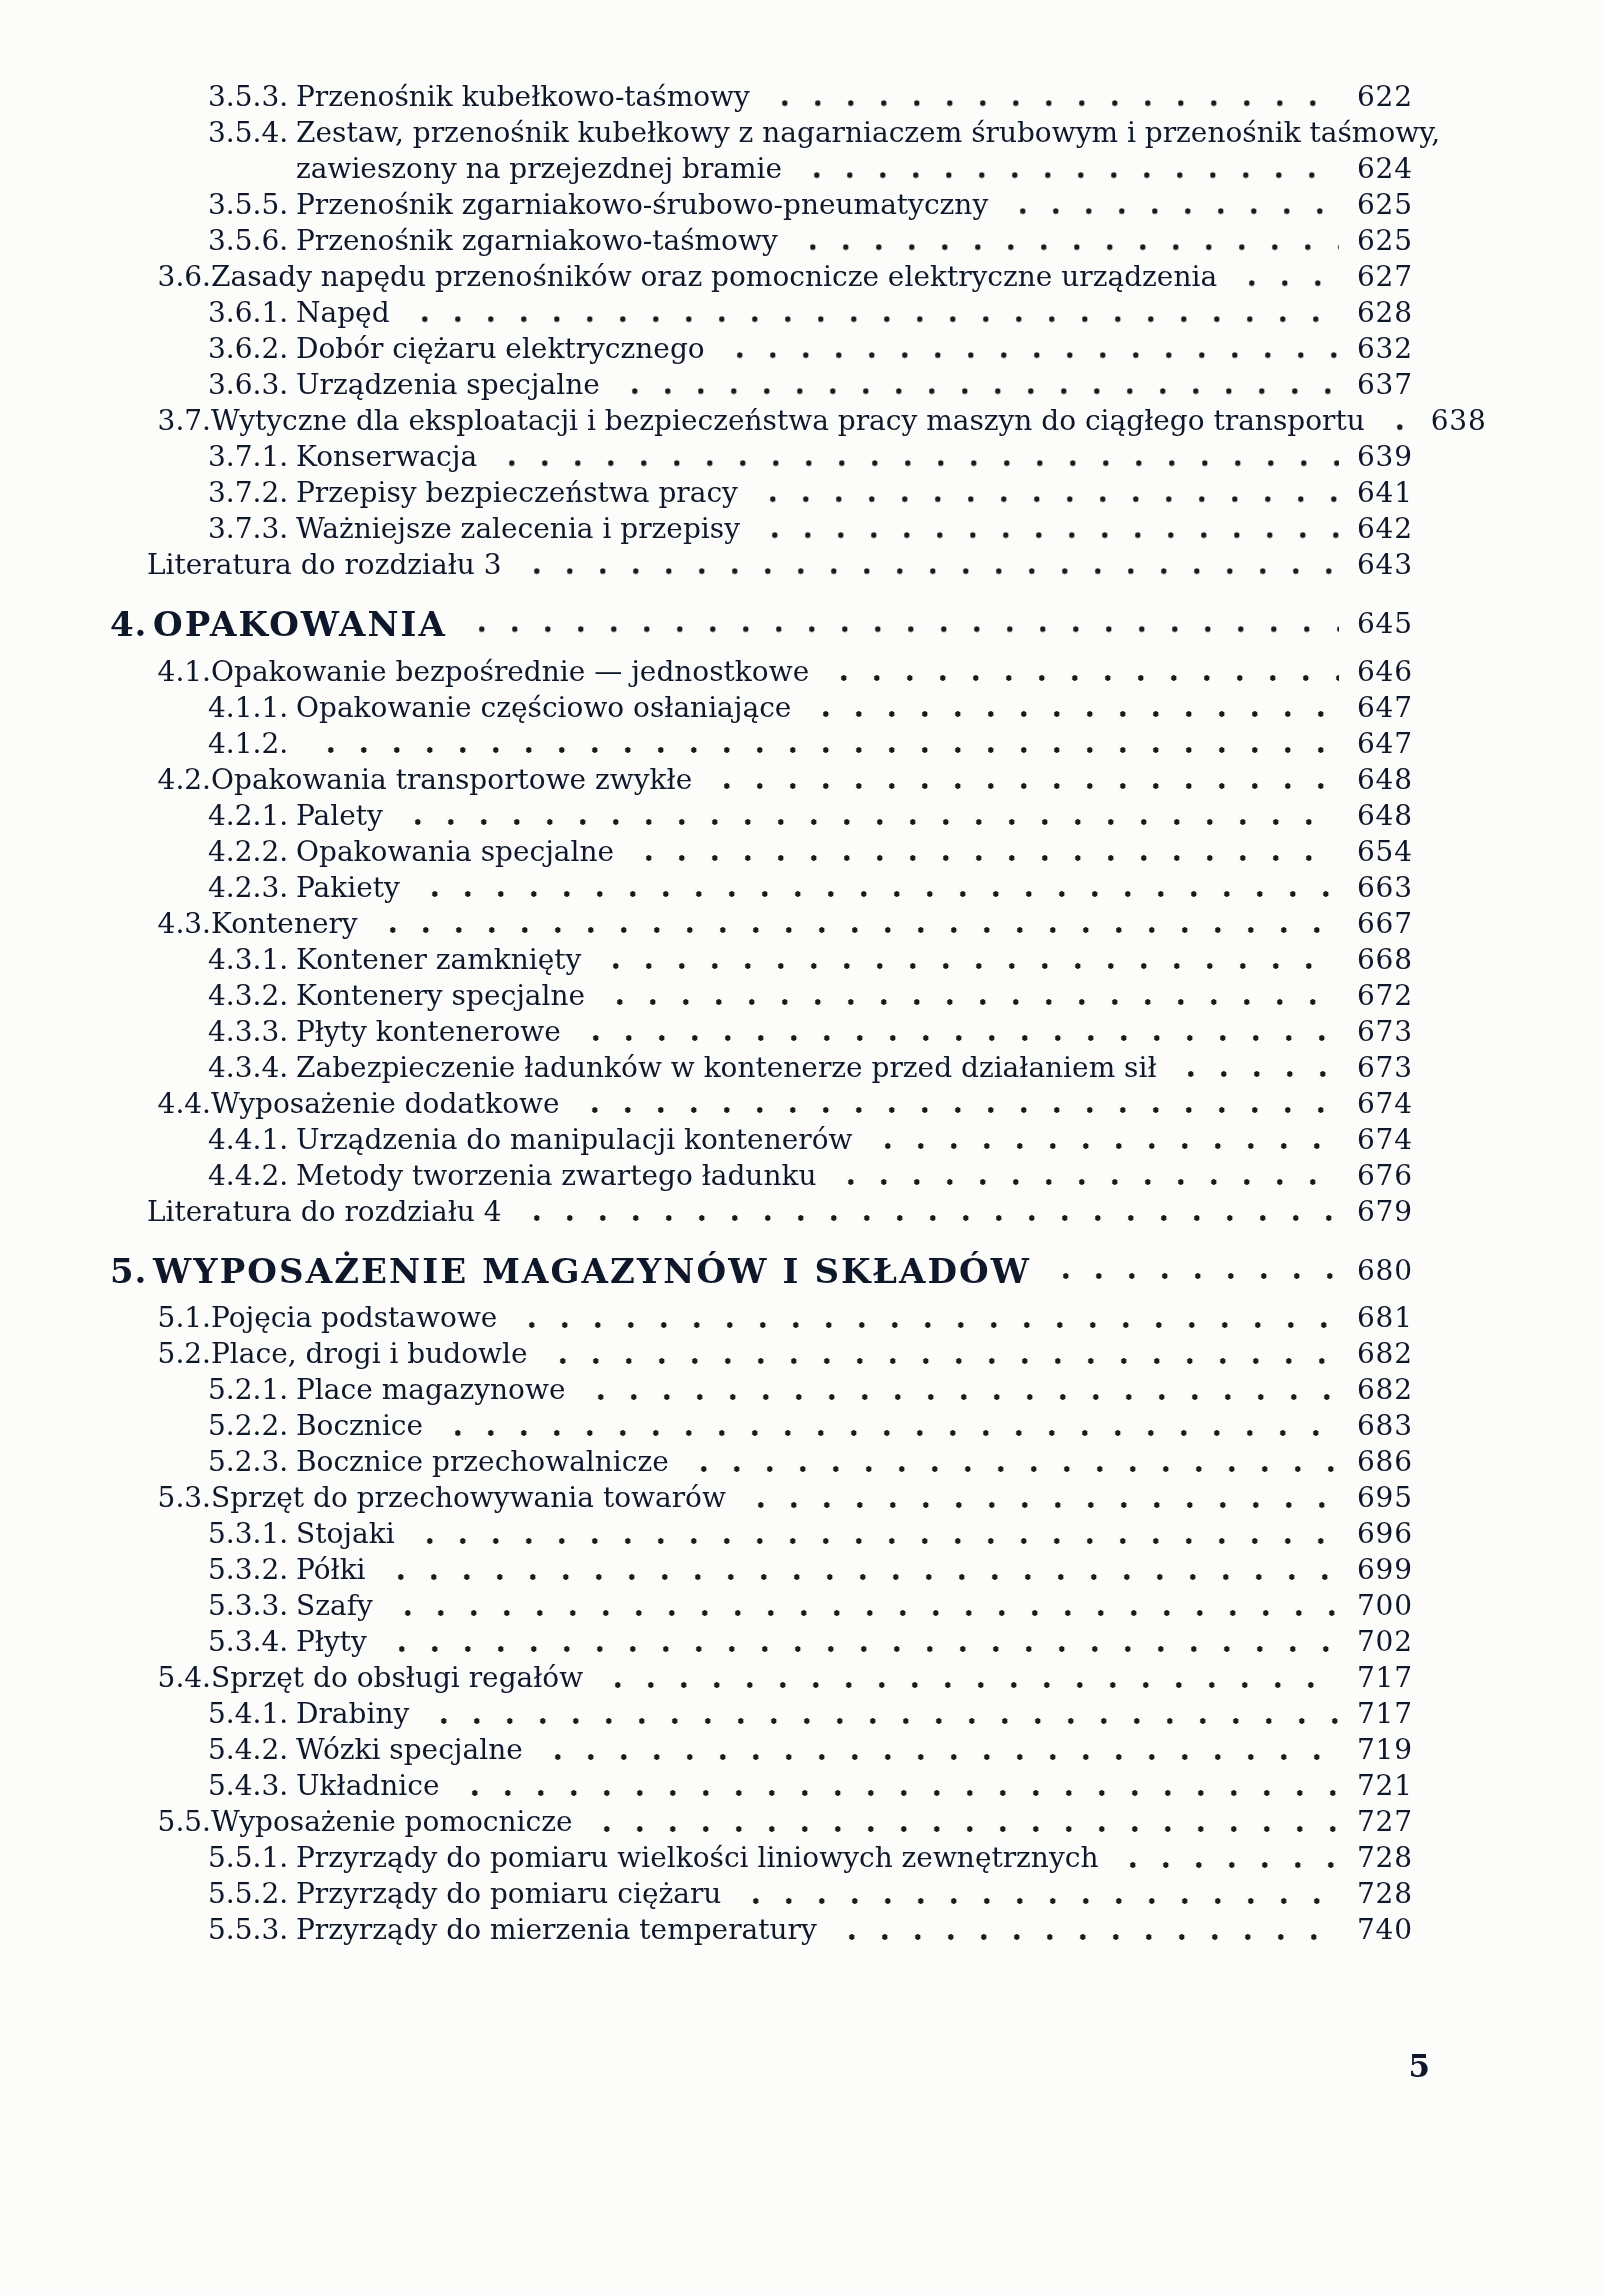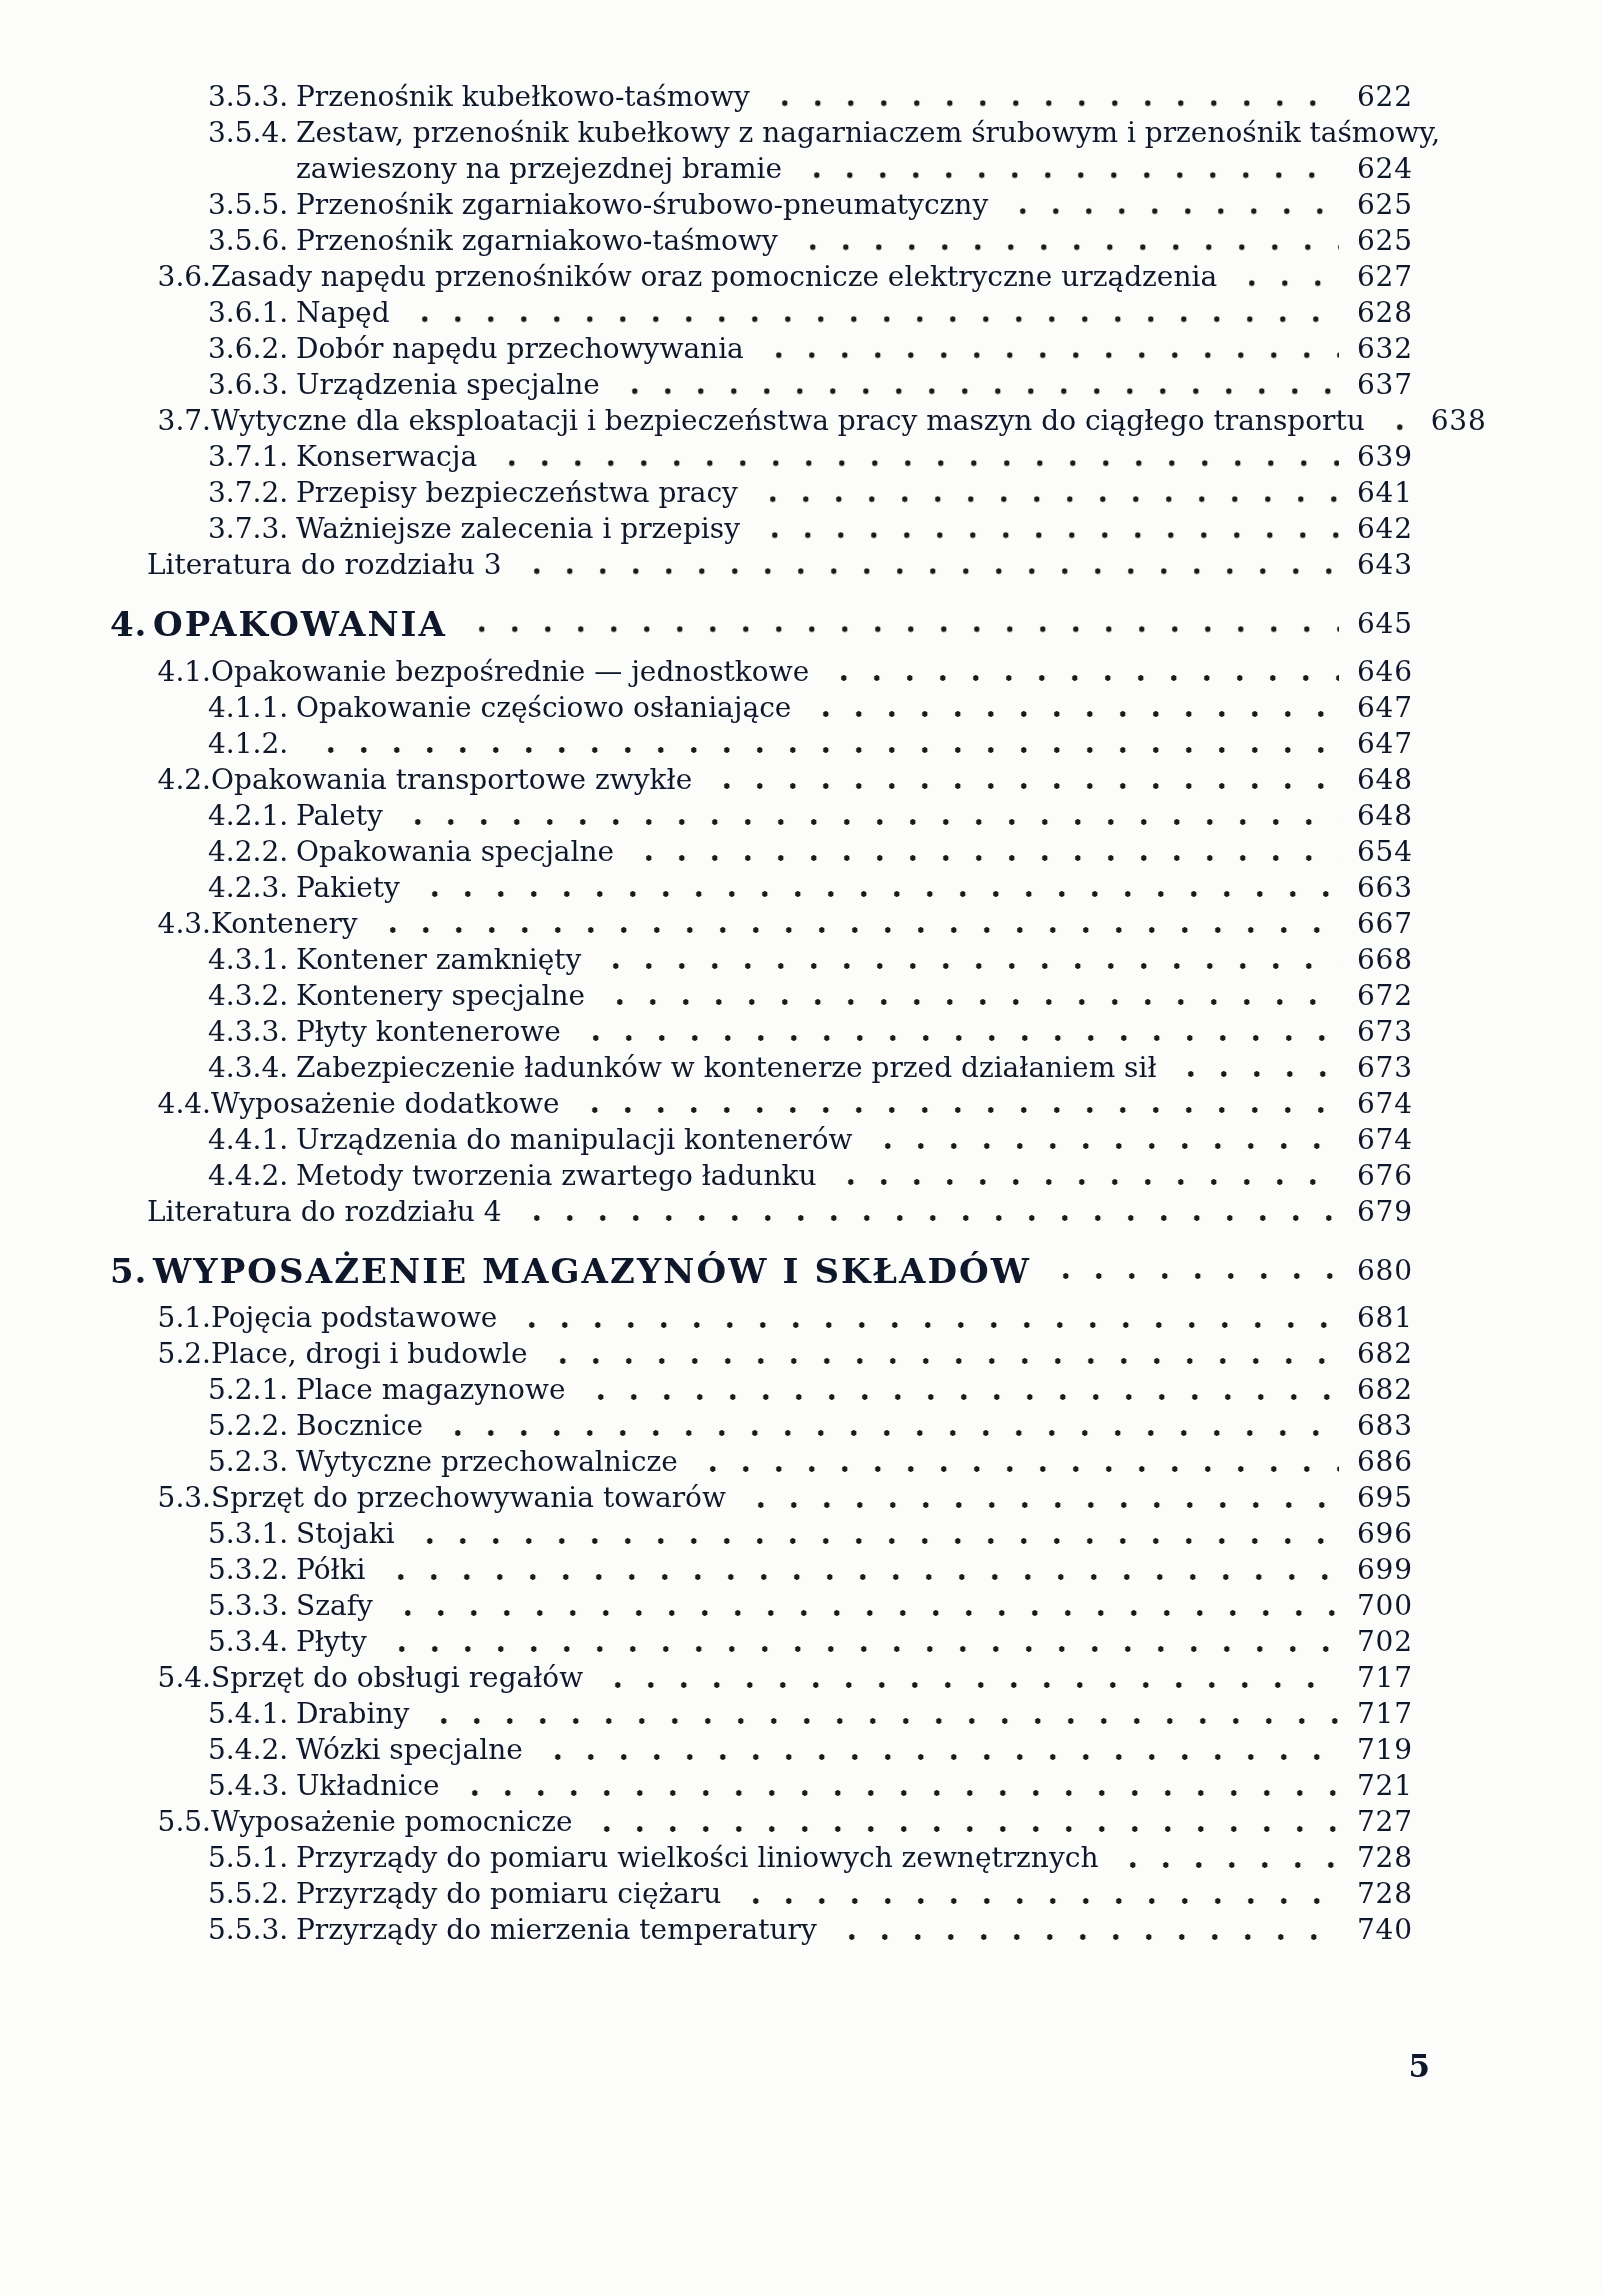--- a/index.html
+++ b/index.html
@@ -112,21 +112,21 @@
     <span class="pagenum">627</span>
   </div>
       <div class="row level-3">
     <span class="num">3.6.1.</span>
     <span class="title">Napęd</span>
     <span class="leader"></span>
     <span class="pagenum">628</span>
   </div>
       <div class="row level-3">
     <span class="num">3.6.2.</span>
-    <span class="title">Dobór napędu przechowywania</span>
+    <span class="title">Dobór ciężaru elektrycznego</span>
     <span class="leader"></span>
     <span class="pagenum">632</span>
   </div>
       <div class="row level-3">
     <span class="num">3.6.3.</span>
     <span class="title">Urządzenia specjalne</span>
     <span class="leader"></span>
     <span class="pagenum">637</span>
   </div>
       <div class="row level-2">
@@ -285,21 +285,21 @@
     <span class="pagenum">682</span>
   </div>
       <div class="row level-3">
     <span class="num">5.2.2.</span>
     <span class="title">Bocznice</span>
     <span class="leader"></span>
     <span class="pagenum">683</span>
   </div>
       <div class="row level-3">
     <span class="num">5.2.3.</span>
-    <span class="title">Wytyczne przechowalnicze</span>
+    <span class="title">Bocznice przechowalnicze</span>
     <span class="leader"></span>
     <span class="pagenum">686</span>
   </div>
       <div class="row level-2">
     <span class="num">5.3.</span>
     <span class="title">Sprzęt do przechowywania towarów</span>
     <span class="leader"></span>
     <span class="pagenum">695</span>
   </div>
       <div class="row level-3">

